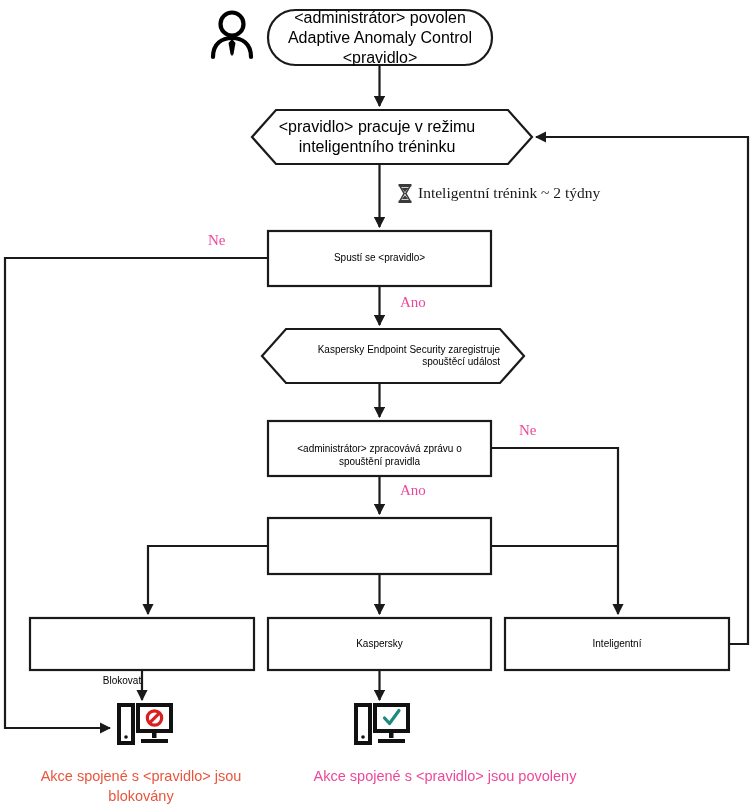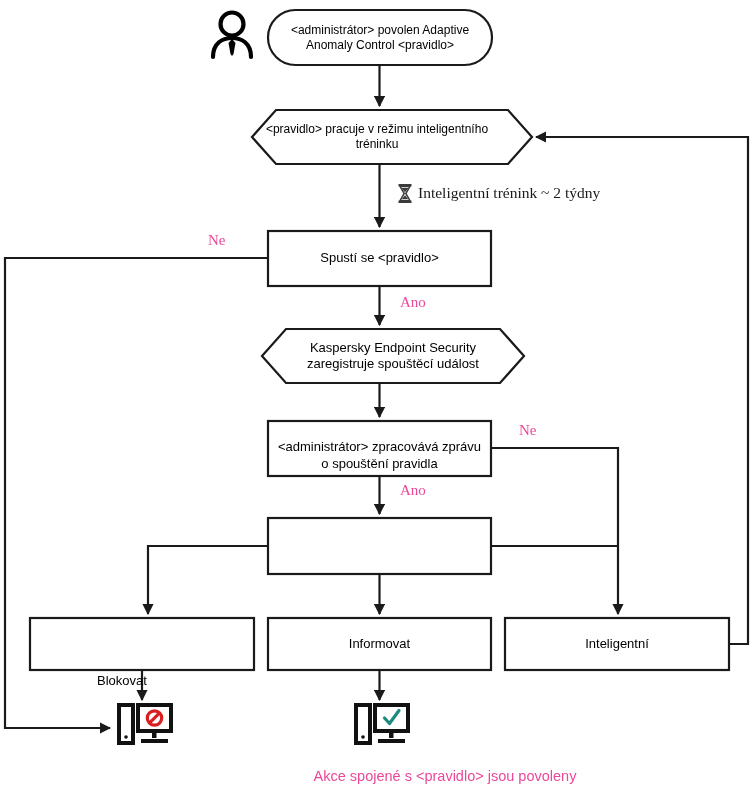--- a/index.html
+++ b/index.html
@@ -9,22 +9,22 @@
 
   .nodeText{
     position:absolute;
     display:flex;align-items:center;justify-content:center;
     text-align:center;
     font-family:"Liberation Sans",sans-serif;
     color:#000;
     line-height:1.25;
     pointer-events:none;
   }
-  .nt-sm{font-size:13px;}
-  .nt-md{font-size:12px;}
+  .nt-sm{font-size:10px;}
+  .nt-md{font-size:16px;}
 
   .edgeLabel{
     position:absolute;
     font-family:Liberation Serif, serif;
     font-size:15px;
     color:#ec4899;
     white-space:nowrap;
   }
   .timerLabel{
     position:absolute;
@@ -105,28 +105,28 @@
       <path d="M 379.5 670 L 379.5 700" marker-end="url(#arrow)"></path>
     </g>
   </svg>
 
   <div class="nodeText nt-md" style="left:276px;top:10px;width:208px;height:55px;">&lt;administrátor&gt; povolen Adaptive Anomaly Control &lt;pravidlo&gt;</div>
 
   <div class="nodeText nt-md" style="left:253px;top:110px;width:248px;height:54px;">&lt;pravidlo&gt; pracuje v režimu inteligentního tréninku</div>
 
   <div class="nodeText nt-sm" style="left:272px;top:231px;width:215px;height:55px;">Spustí se &lt;pravidlo&gt;</div>
 
-  <div class="nodeText nt-sm" style="left:286px;top:329px;width:214px;height:54px;">Kaspersky Endpoint Security zaregistruje spouštěcí událost</div>
+  <div class="nodeText nt-sm" style="left:286px;top:329px;width:214px;height:54px;text-align:right;">Kaspersky Endpoint Security zaregistruje spouštěcí událost</div>
 
   <div class="nodeText nt-sm" style="left:276px;top:421px;width:207px;height:69px;">&lt;administrátor&gt; zpracovává zprávu o spouštění pravidla</div>
 
 
   <div class="nodeText nt-sm" style="left:30px;top:655px;width:184px;height:52px;">Blokovat</div>
 
-  <div class="nodeText nt-sm" style="left:268px;top:618px;width:223px;height:52px;">Informovat</div>
+  <div class="nodeText nt-sm" style="left:268px;top:618px;width:223px;height:52px;">Kaspersky</div>
 
   <div class="nodeText nt-sm" style="left:505px;top:618px;width:224px;height:52px;border-radius:18px;">Inteligentní</div>
 
   <div class="timerLabel" style="left:418px;top:184px;font-family:Liberation Serif, serif;">Inteligentní trénink ~ 2 týdny</div>
 
   <div class="edgeLabel" style="left:208px;top:232px;">Ne</div>
 
   <div class="edgeLabel" style="left:400px;top:294px;">Ano</div>
 
   <div class="edgeLabel" style="left:519px;top:422px;">Ne</div>
@@ -167,16 +167,17 @@
     <svg viewBox="0 0 56 52" width="56" height="52">
       <rect x="2" y="3" width="14" height="38" fill="none" stroke="#111" stroke-width="4"></rect>
       <circle cx="9" cy="35" r="1.8" fill="#111"></circle>
       <rect x="21" y="3" width="33" height="26" fill="none" stroke="#111" stroke-width="4"></rect>
       <rect x="35" y="29" width="4.5" height="7" fill="#111"></rect>
       <rect x="24" y="37" width="27" height="4" fill="#111"></rect>
       <path d="M 30.5 16 L 35.5 21.5 L 45 8.5" fill="none" stroke="#1e8a7e" stroke-width="3.2" stroke-linecap="round" stroke-linejoin="round"></path>
     </svg>
   </div>
 
+  <div class="outcome outcome-blocked" style="left:10px;top:767px;width:262px;">Akce spojené s &lt;pravidlo&gt; jsou blokovány</div>
 
   <div class="outcome outcome-allowed" style="left:295px;top:767px;width:300px;">Akce spojené s &lt;pravidlo&gt; jsou povoleny</div>
 
 </div>
 
 </body></html>

